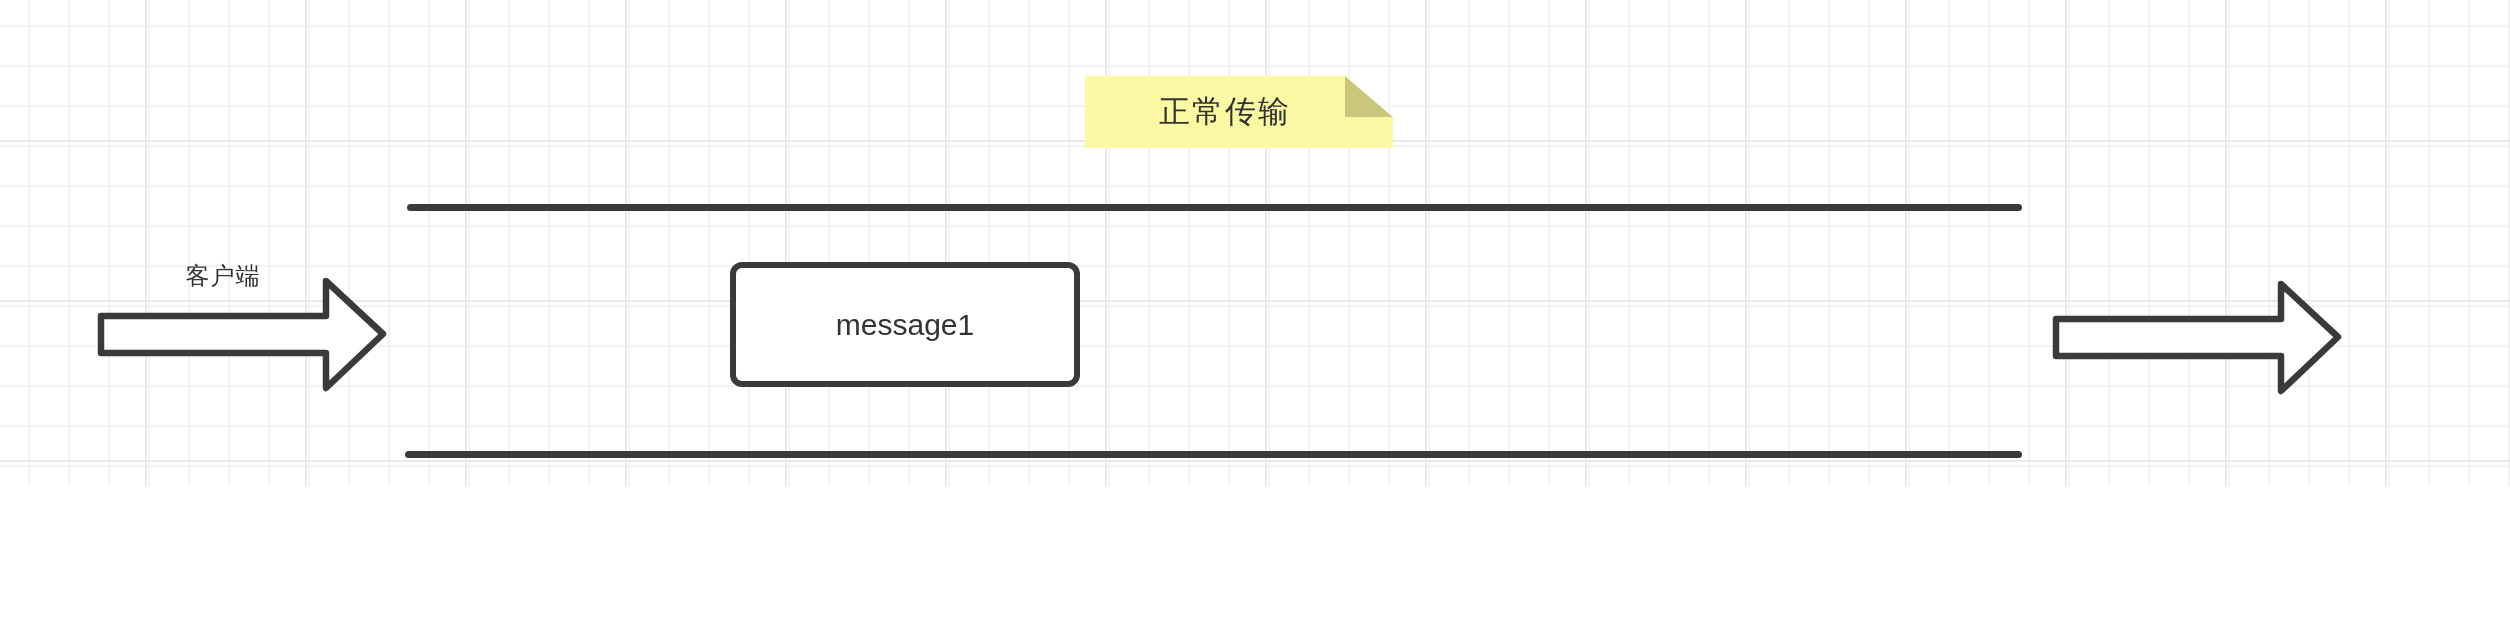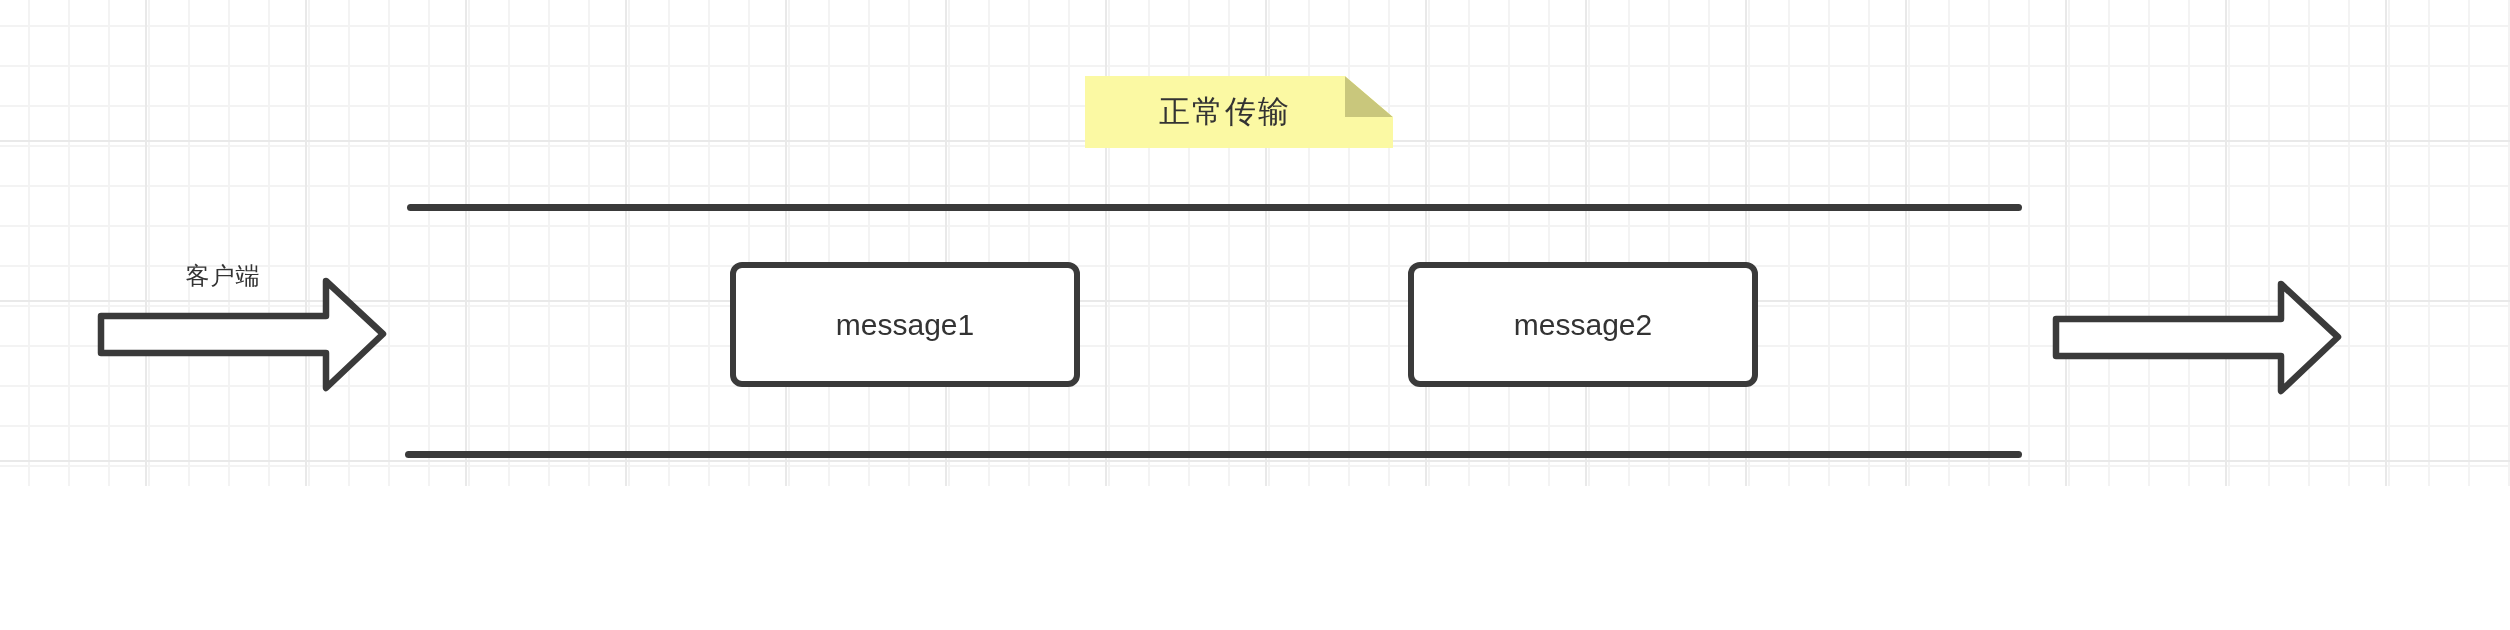--- a/index.html
+++ b/index.html
@@ -102,23 +102,20 @@
     <div class="note-fold"></div>
     <span class="note-label">正常传输</span>
   </div>
 
   <div class="line line-top"></div>
   <div class="line line-bottom"></div>
 
   <div class="msg-box msg1">
     <span class="msg-label">message1</span>
   </div>
-  <div class="msg-box msg2">
-    <span class="msg-label">message2</span>
-  </div>
 
   <div class="endpoint-label client-label">客户端</div>
   <svg class="arrow arrow-left" viewBox="0 0 290 115">
     <polygon points="4,39 229,39 229,4 286,57 229,111 229,76 4,76"></polygon>
   </svg>
 
   <svg class="arrow arrow-right" viewBox="0 0 290 115">
     <polygon points="4,39 229,39 229,4 286,57 229,111 229,76 4,76"></polygon>
   </svg>
 

